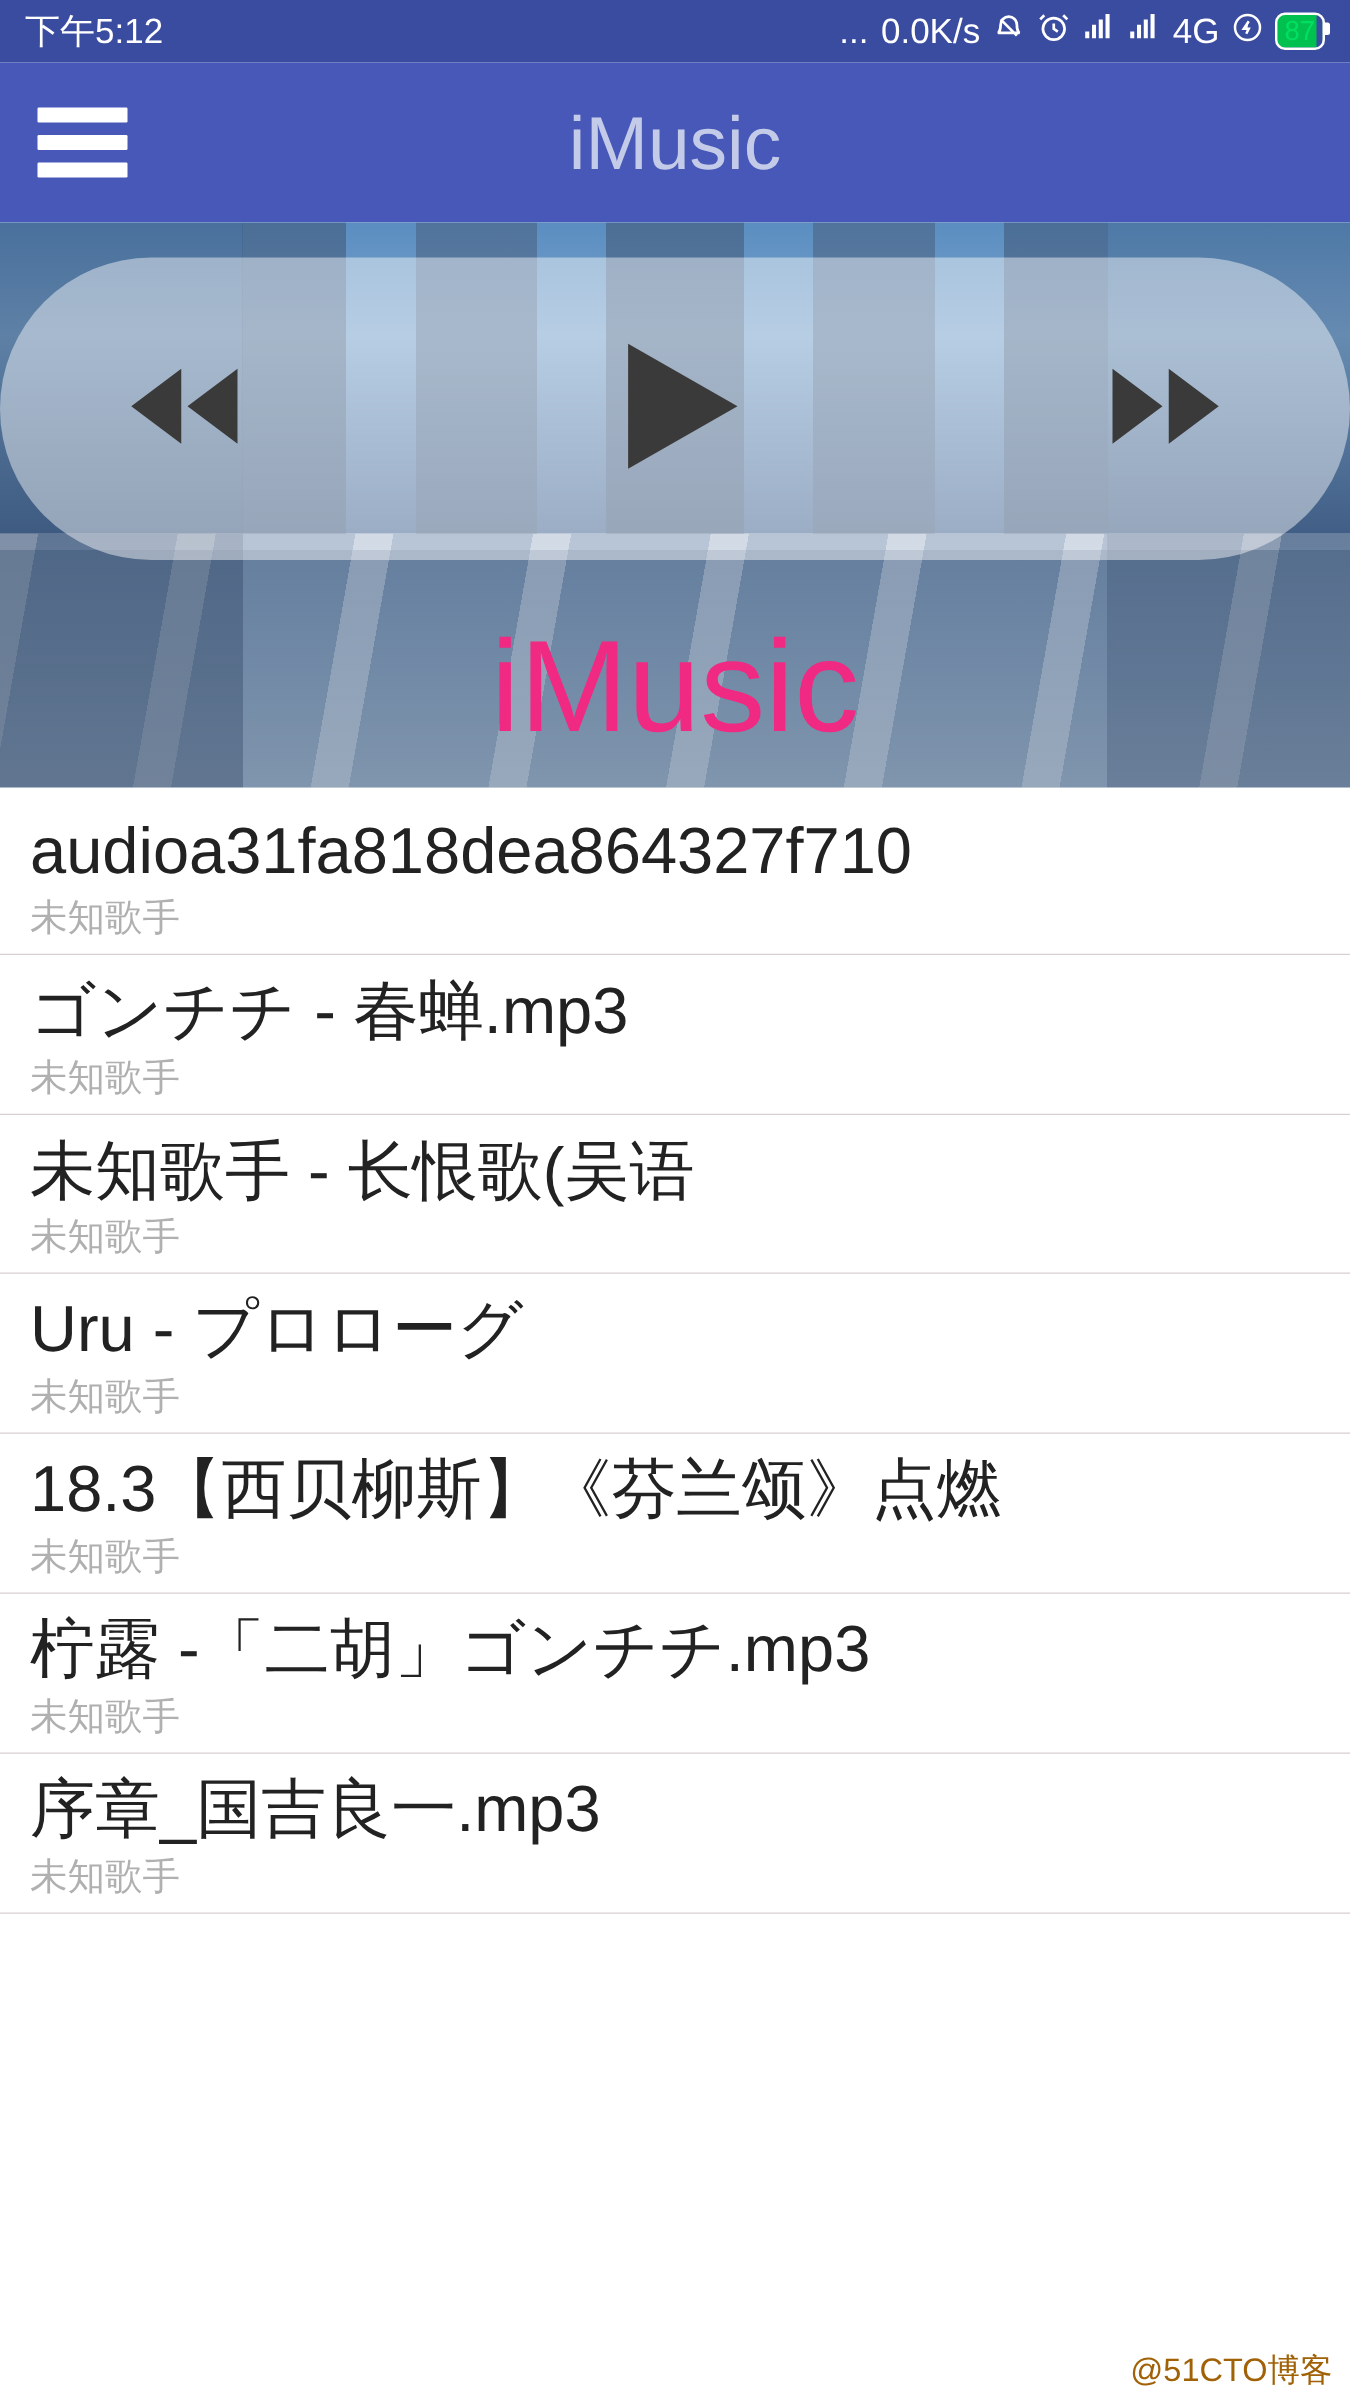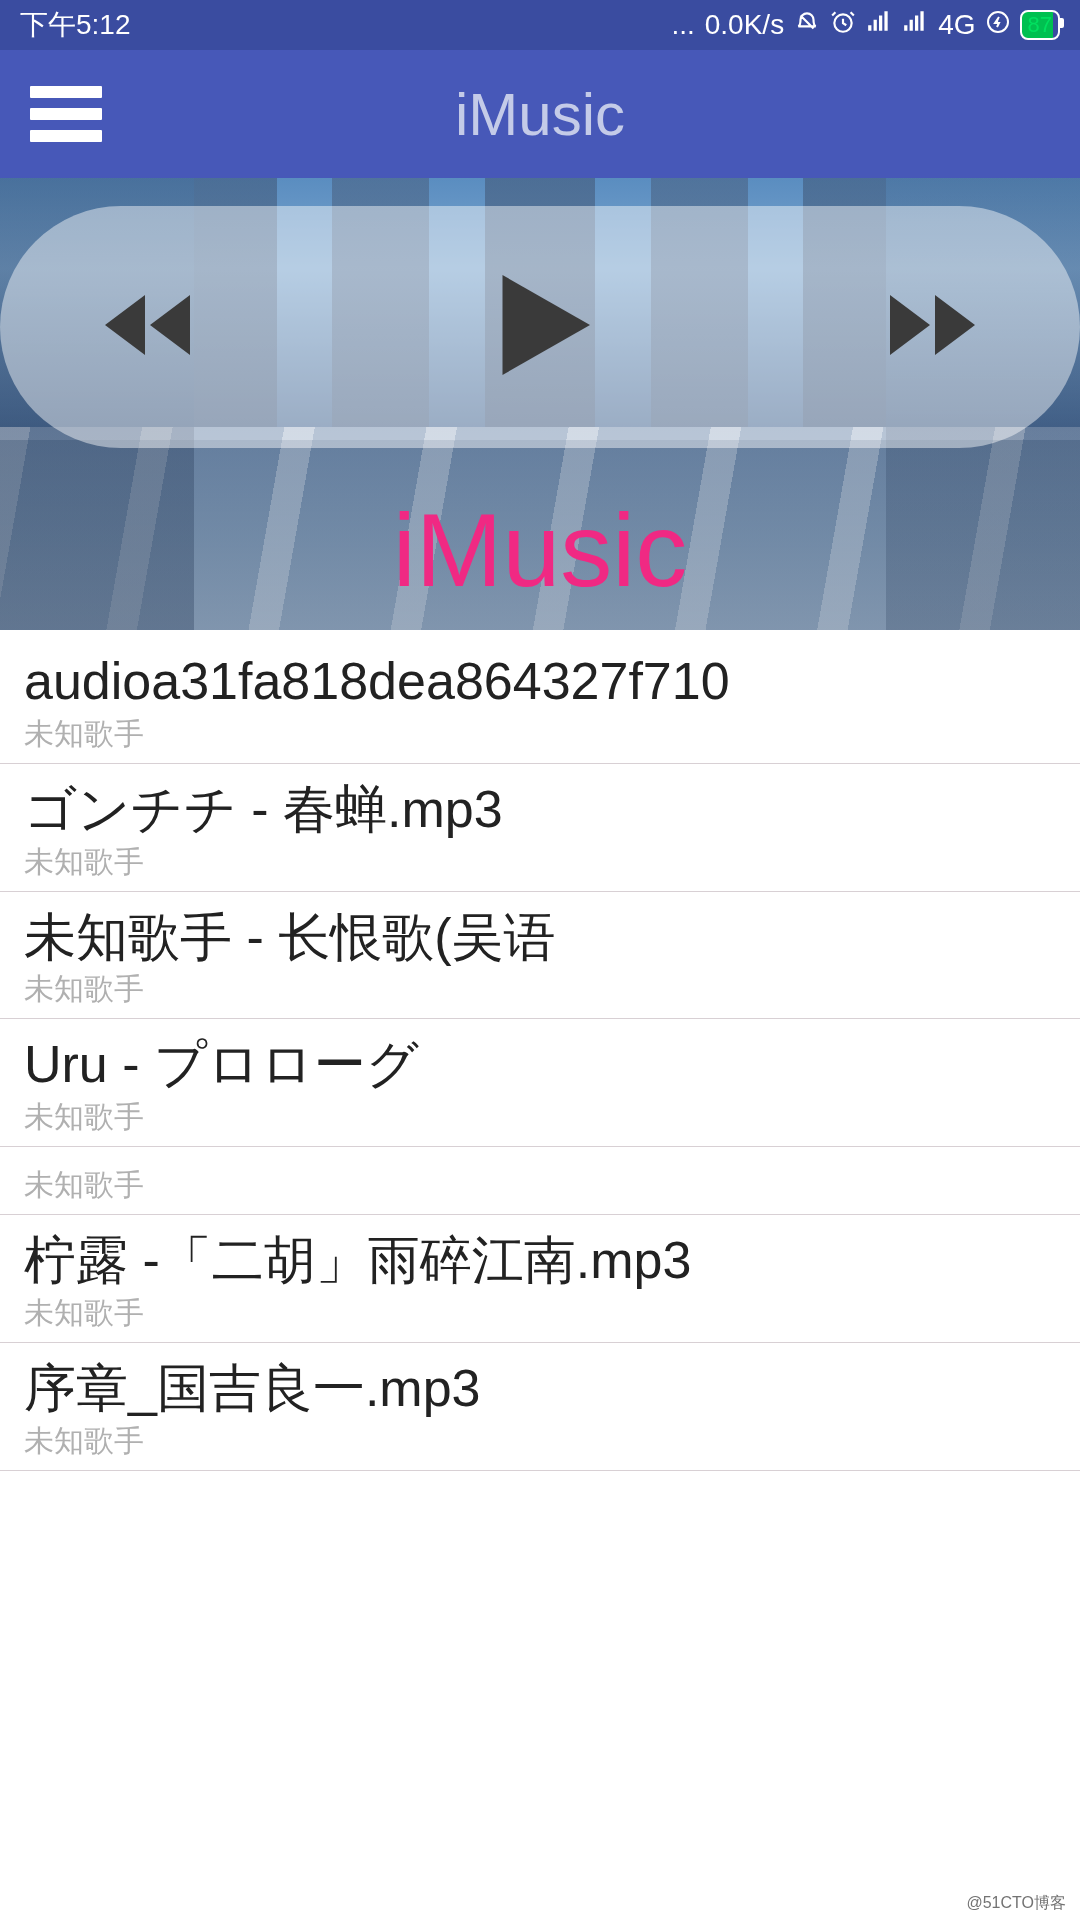--- a/index.html
+++ b/index.html
@@ -135,22 +135,22 @@
   }
   .song-artist {
     font-size: 30px;
     color: #b0b0b0;
     margin-top: 2px;
   }
   .watermark {
     position: absolute;
     bottom: 6px;
     right: 14px;
-    font-size: 16px;
-    color: #737373;
+    font-size: 26px;
+    color: #a16207;
   }
 </style>
 </head>
 <body>
 
 <div class="status-bar">
   <div class="status-left">
     <span>下午5:12</span>
   </div>
   <div class="status-right">
@@ -230,24 +230,25 @@
   </div>
   <div class="song-item">
     <div class="song-title">未知歌手 - 长恨歌(吴语</div>
     <div class="song-artist">未知歌手</div>
   </div>
   <div class="song-item">
     <div class="song-title">Uru - プロローグ</div>
     <div class="song-artist">未知歌手</div>
   </div>
   <div class="song-item">
-    <div class="song-artist">未知歌手</div>
-  </div>
-  <div class="song-item">
-    <div class="song-title">柠露 -「二胡」雨碎江南.mp3</div>
+    <div class="song-title">18.3【西贝柳斯】《芬兰颂》点燃</div>
+    <div class="song-artist">未知歌手</div>
+  </div>
+  <div class="song-item">
+    <div class="song-title">柠露 -「二胡」ゴンチチ.mp3</div>
     <div class="song-artist">未知歌手</div>
   </div>
   <div class="song-item">
     <div class="song-title">序章_国吉良一.mp3</div>
     <div class="song-artist">未知歌手</div>
   </div>
 </div>
 
 <div class="watermark">@51CTO博客</div>
 

